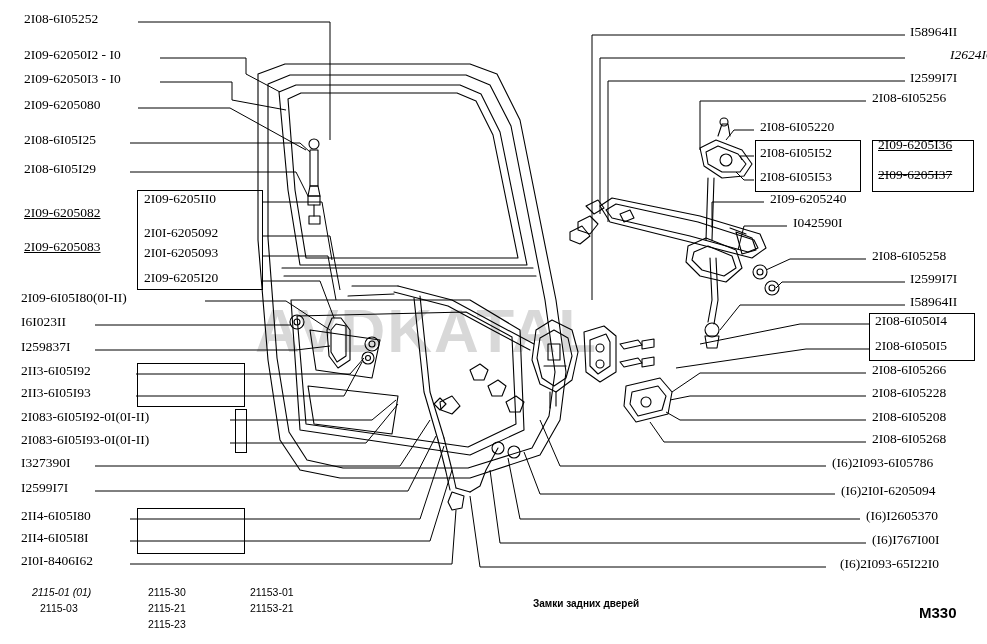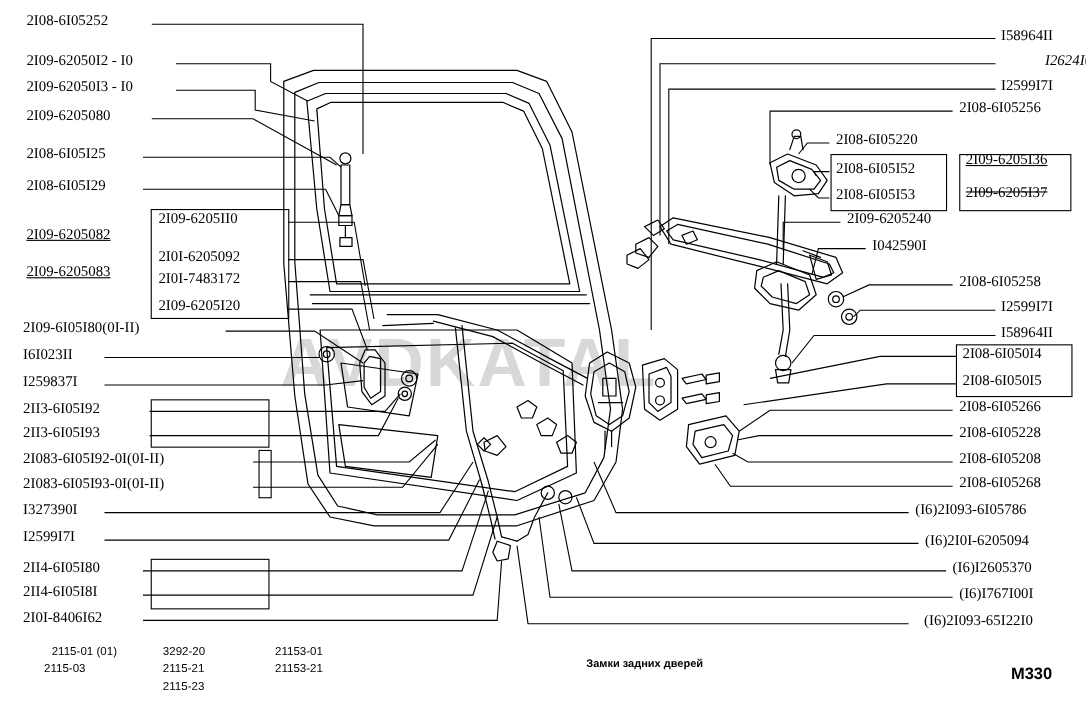--- a/index.html
+++ b/index.html
@@ -243,21 +243,21 @@
   <div class="lbl" style="left:24px;top:12px;">2I08-6I05252</div>
   <div class="lbl" style="left:24px;top:48px;">2I09-62050I2 - I0</div>
   <div class="lbl" style="left:24px;top:72px;">2I09-62050I3 - I0</div>
   <div class="lbl" style="left:24px;top:98px;">2I09-6205080</div>
   <div class="lbl" style="left:24px;top:133px;">2I08-6I05I25</div>
   <div class="lbl" style="left:24px;top:162px;">2I08-6I05I29</div>
   <div class="lbl u" style="left:24px;top:206px;">2I09-6205082</div>
   <div class="lbl u" style="left:24px;top:240px;">2I09-6205083</div>
   <div class="lbl" style="left:144px;top:192px;">2I09-6205II0</div>
   <div class="lbl" style="left:144px;top:226px;">2I0I-6205092</div>
-  <div class="lbl" style="left:144px;top:246px;">2I0I-7483172</div>
+  <div class="lbl" style="left:144px;top:246px;">2I0I-6205093</div>
   <div class="lbl" style="left:144px;top:271px;">2I09-6205I20</div>
   <div class="lbl" style="left:21px;top:291px;">2I09-6I05I80(0I-II)</div>
   <div class="lbl" style="left:21px;top:315px;">I6I023II</div>
   <div class="lbl" style="left:21px;top:340px;">I259837I</div>
   <div class="lbl" style="left:21px;top:364px;">2II3-6I05I92</div>
   <div class="lbl" style="left:21px;top:386px;">2II3-6I05I93</div>
   <div class="lbl" style="left:21px;top:410px;">2I083-6I05I92-0I(0I-II)</div>
   <div class="lbl" style="left:21px;top:433px;">2I083-6I05I93-0I(0I-II)</div>
   <div class="lbl" style="left:21px;top:456px;">I327390I</div>
   <div class="lbl" style="left:21px;top:481px;">I2599I7I</div>
@@ -288,23 +288,23 @@
   <div class="lbl" style="left:872px;top:363px;">2I08-6I05266</div>
   <div class="lbl" style="left:872px;top:386px;">2I08-6I05228</div>
   <div class="lbl" style="left:872px;top:410px;">2I08-6I05208</div>
   <div class="lbl" style="left:872px;top:432px;">2I08-6I05268</div>
   <div class="lbl" style="left:832px;top:456px;">(I6)2I093-6I05786</div>
   <div class="lbl" style="left:841px;top:484px;">(I6)2I0I-6205094</div>
   <div class="lbl" style="left:866px;top:509px;">(I6)I2605370</div>
   <div class="lbl" style="left:872px;top:533px;">(I6)I767I00I</div>
   <div class="lbl" style="left:840px;top:557px;">(I6)2I093-65I22I0</div>
 
-  <div class="small" style="left:47px;top:586px;">2115-01 (01)</div>
+  <div class="small" style="left:32px;top:586px;font-style:italic;">2115-01 (01)</div>
   <div class="small" style="left:40px;top:602px;">2115-03</div>
-  <div class="small" style="left:148px;top:586px;">3292-20</div>
+  <div class="small" style="left:148px;top:586px;">2115-30</div>
   <div class="small" style="left:148px;top:602px;">2115-21</div>
   <div class="small" style="left:148px;top:618px;">2115-23</div>
   <div class="small" style="left:250px;top:586px;">21153-01</div>
   <div class="small" style="left:250px;top:602px;">21153-21</div>
 
   <div class="title" style="left:533px;top:598px;">Замки задних дверей</div>
   <div class="code" style="left:919px;top:604px;">M330</div>
 
 </div>
 

